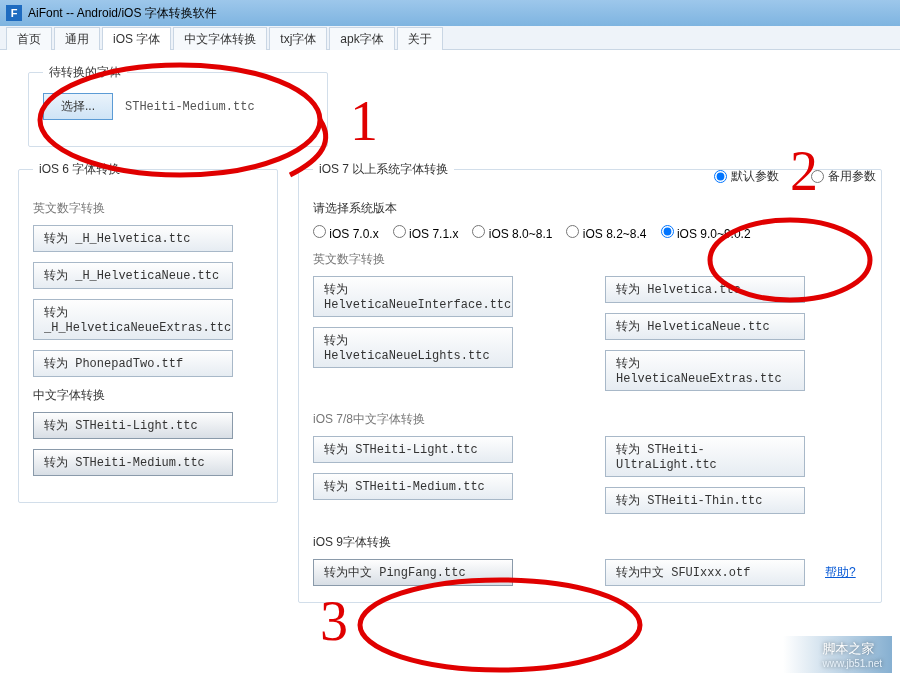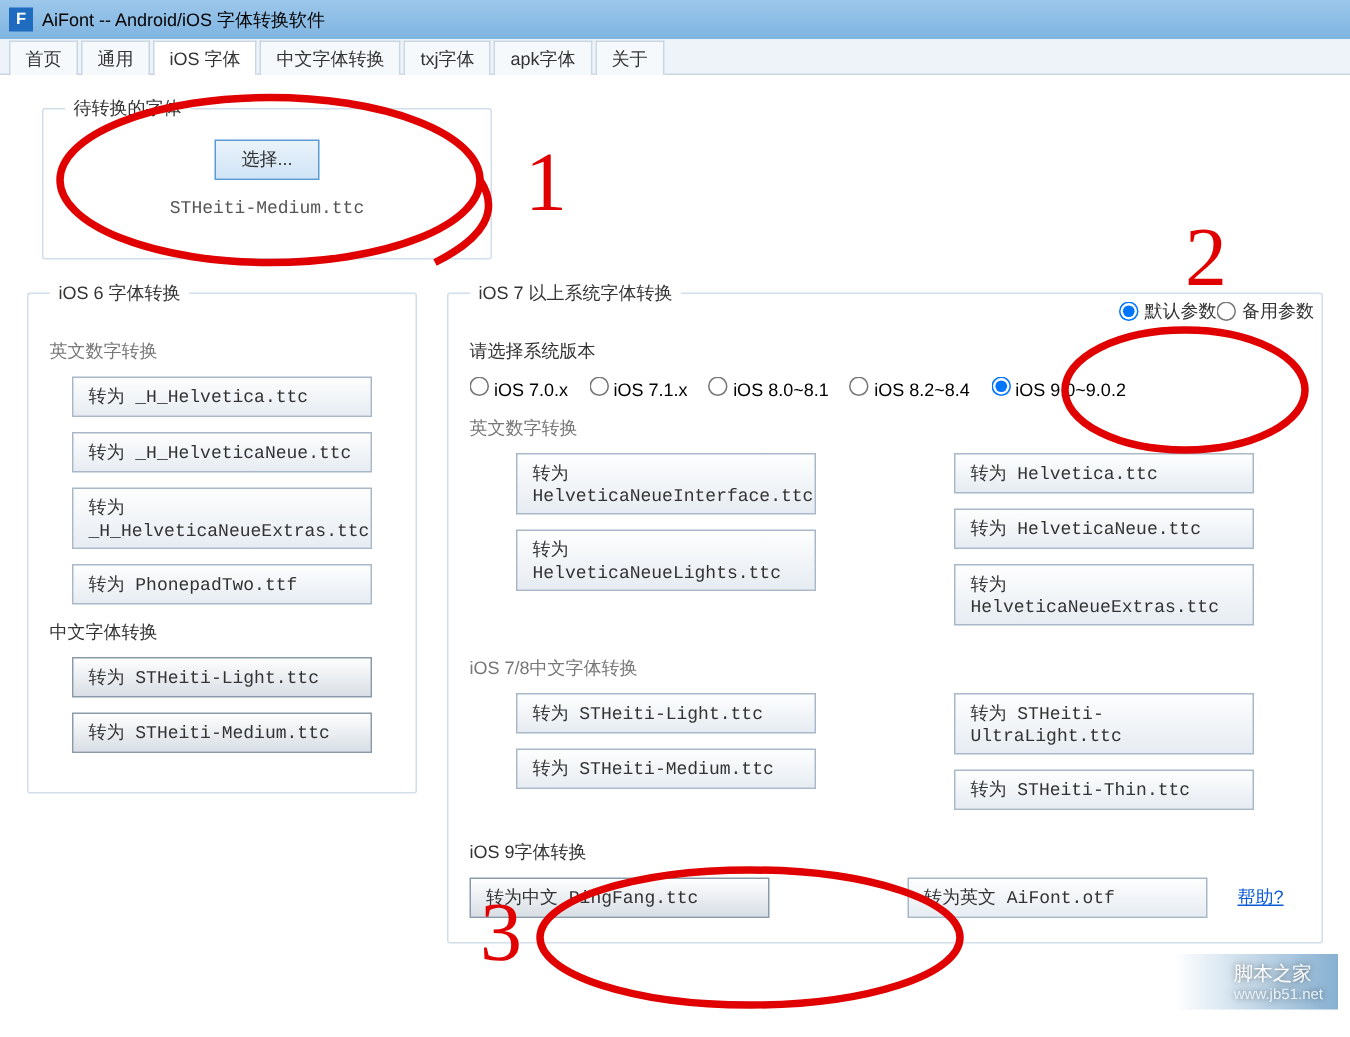--- a/index.html
+++ b/index.html
@@ -9,26 +9,26 @@
 .tabbar { height: 24px; background: #eef3f9; border-bottom: 1px solid #c9d6e4; display: flex; padding-left: 6px; }
 .tab { padding: 3px 10px 0; border: 1px solid #c9d6e4; border-bottom: none; background: #f6f9fc; margin-right: 2px; position: relative; top: 1px; cursor: pointer; color:#333; font-size:12px; }
 .tab.active { background: #fff; font-weight: normal; }
 .content { padding: 14px 18px; position: relative; }
 fieldset { border: 1px solid #d2deea; border-radius: 2px; padding: 12px 14px 16px; margin-bottom: 8px; }
 fieldset > legend { padding: 0 6px; color: #333; font-size: 12px; }
 .btn { display:inline-block; min-width:90px; padding:4px 10px; border:1px solid #a8b8c8; background:linear-gradient(#fefefe,#e6ecf2); font-family:"Courier New",monospace; font-size:12px; color:#333; text-align:left; cursor:pointer; }
 .btn.center { text-align:center; font-family:inherit; }
 .btn.wide { width: 200px; }
 .btn.raised { background:linear-gradient(#fefefe,#d8dee5); border-color:#8a9aaa; }
-.row { display:flex; align-items:center; gap:12px; margin-bottom:10px;flex-direction:column; }
+.row { display:flex; align-items:center; gap:12px; margin-bottom:10px; }
 .section-label { color:#777; font-size:12px; margin: 10px 0 8px; }
 .layout { display:flex; gap:20px; align-items:flex-start; }
 .col-left { width: 260px; }
 .col-right { flex:1; }
-.radio-group { display:flex; align-items:flex-start; gap:0; font-size:12px; color:#333;margin-top:31px; }
+.radio-group { display:flex; align-items:flex-start; gap:32px; font-size:12px; color:#333; }
 .radio-group label { display:flex; align-items:center; gap:4px; cursor:pointer; }
 .top-params { position:absolute; right:24px; top:118px; }
 .version-row { display:flex; align-items:flex-end; gap:14px; flex-wrap:wrap; font-size:12px; }
 .two-col { display:flex; gap:30px; }
 .two-col .c { flex:1; }
 .link { color:#0a5bd6; text-decoration:underline; cursor:pointer; font-size:12px; }
 .mono { font-family:"Courier New",monospace; color:#555; }
 .watermark { position:absolute; right:8px; bottom:18px; font-size:13px; color:#fff; text-shadow:0 0 4px rgba(0,0,0,.5); background: linear-gradient(90deg, rgba(121,167,204,0.0), rgba(121,167,204,0.9)); padding:4px 10px 4px 40px; }
 .watermark small{color:#e8f2fa;font-size:10px;display:block;}
 
@@ -154,21 +154,21 @@
             <div class="row">
                 <button class="btn wide">转为 STHeiti-Thin.ttc</button>
               </div>
           </div>
         </div>
 
         <div class="section-label" style="color:#333;">iOS 9字体转换</div>
         <div class="two-col" style="align-items:center;">
           <div class="c"><button class="btn wide raised">转为中文 PingFang.ttc</button></div>
           <div class="c" style="display:flex;align-items:center;gap:20px;">
-            <button class="btn wide">转为英文 AiFont.otf</button>
+            <button class="btn wide">转为中文 SFUIxxx.otf</button>
             <a class="link">帮助?</a>
           </div>
         </div>
       </fieldset>
     </div>
   </div>
 </div>
 
 <div class="anno" style="left:30px;top:60px;">
   <svg width="380" height="150">

